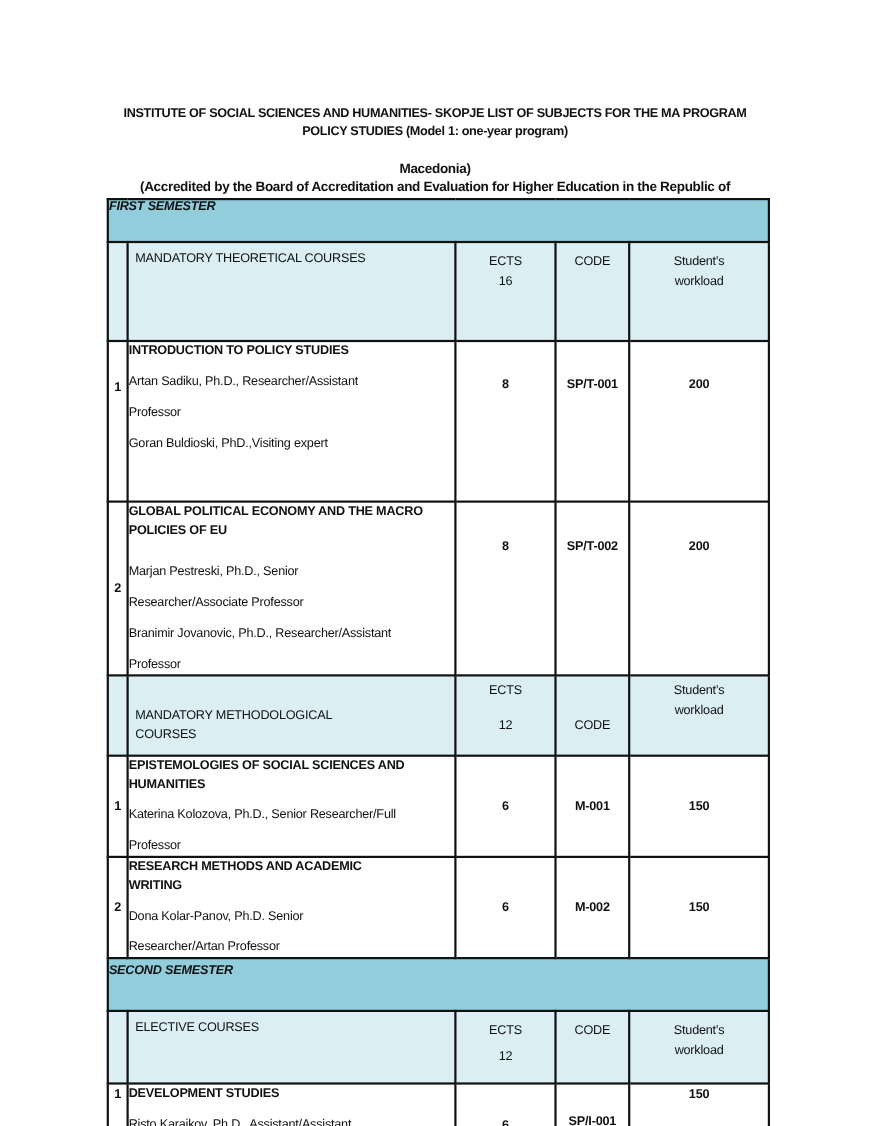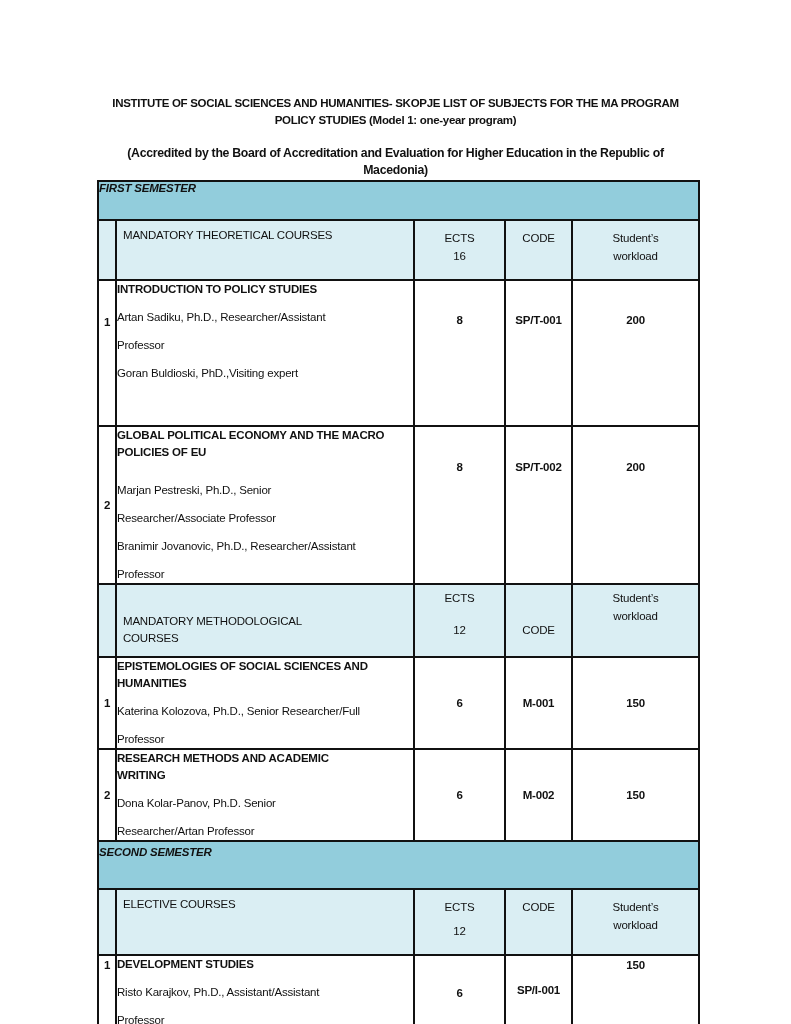--- a/index.html
+++ b/index.html
@@ -23,38 +23,38 @@
   .indent { padding-left: 6px; }
 </style>
 </head>
 <body>
 
 <div class="title t1">
   <div>INSTITUTE OF SOCIAL SCIENCES AND HUMANITIES- SKOPJE LIST OF SUBJECTS FOR THE MA PROGRAM</div>
   <div>POLICY STUDIES (Model 1: one-year program)</div>
 </div>
 <div class="title t2">
+  <div>Macedonia)</div>
   <div>(Accredited by the Board of Accreditation and Evaluation for Higher Education in the Republic of</div>
-  <div>Macedonia)</div>
 </div>
 
 <table class="grid">
   <colgroup>
     <col style="width:18px">
       <col style="width:298px">
       <col style="width:91px">
       <col style="width:67px">
       <col style="width:127px">
   </colgroup>
 
   <tbody>
       <tr class="sem">
     <td colspan="5">FIRST SEMESTER</td>
   </tr>
-  <tr class="hdr" style="height:60px">
+  <tr class="hdr" style="height:90px">
     <td></td>
     <td class="lbl">MANDATORY THEORETICAL COURSES</td>
     <td class="c">
       <div>ECTS</div>
       <div>16</div>
     </td>
     <td class="c">CODE</td>
     <td class="c">
       <div>Student’s</div>
       <div>workload</div>

